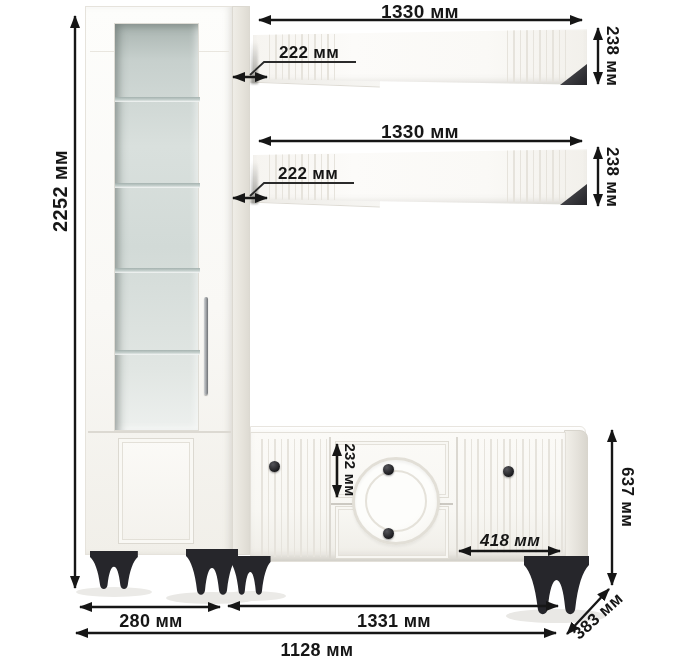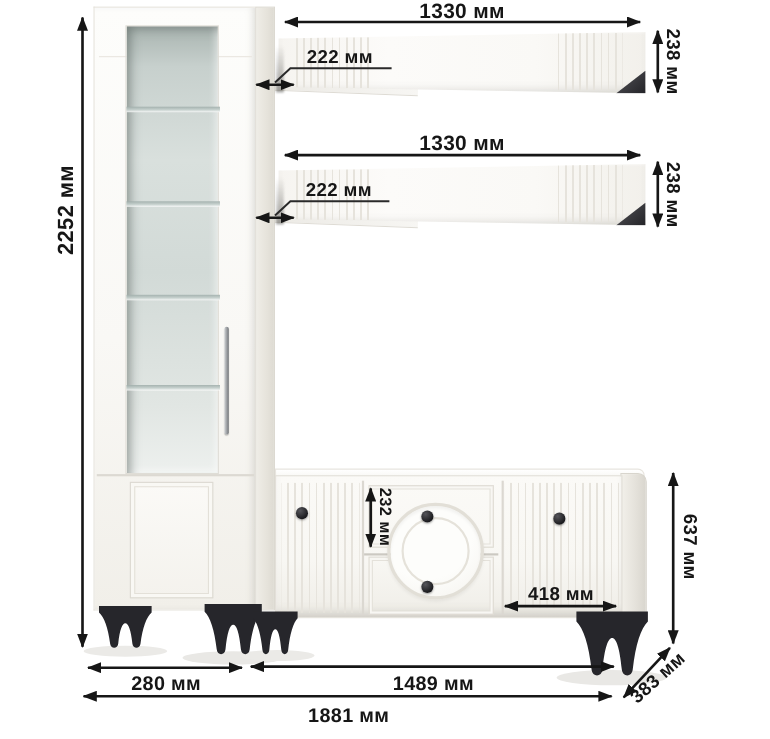--- a/index.html
+++ b/index.html
@@ -265,20 +265,20 @@
   </svg>
 
   <div class="dim rotN90" style="left:60px;top:191px;font-size:20px;">2252 мм</div>
   <div class="dim" style="left:420px;top:11px;font-size:19px;">1330 мм</div>
   <div class="dim rot90" style="left:612px;top:56px;font-size:17px;">238 мм</div>
   <div class="dim" style="left:309px;top:52px;font-size:17px;">222 мм</div>
   <div class="dim" style="left:420px;top:131px;font-size:19px;">1330 мм</div>
   <div class="dim rot90" style="left:612px;top:177px;font-size:17px;">238 мм</div>
   <div class="dim" style="left:308px;top:173px;font-size:17px;">222 мм</div>
   <div class="dim rot90" style="left:350px;top:470px;font-size:15px;">232 мм</div>
-  <div class="dim" style="left:510px;top:540px;font-size:17px;">418 мм</div>
+  <div class="dim" style="left:510px;top:540px;font-size:17px;font-style:italic;">418 мм</div>
   <div class="dim rot90" style="left:627px;top:497px;font-size:17px;">637 мм</div>
   <div class="dim" style="left:151px;top:621px;font-size:18px;">280 мм</div>
-  <div class="dim" style="left:394px;top:621px;font-size:18px;">1489 мм</div>
-  <div class="dim" style="left:317px;top:650px;font-size:18px;">1881 мм</div>
+  <div class="dim" style="left:394px;top:621px;font-size:18px;">1331 мм</div>
+  <div class="dim" style="left:317px;top:650px;font-size:18px;">1128 мм</div>
   <div class="dim rotDiag" style="left:598px;top:616px;font-size:17px;">383 мм</div>
 
 </div>
 
 </body></html>

